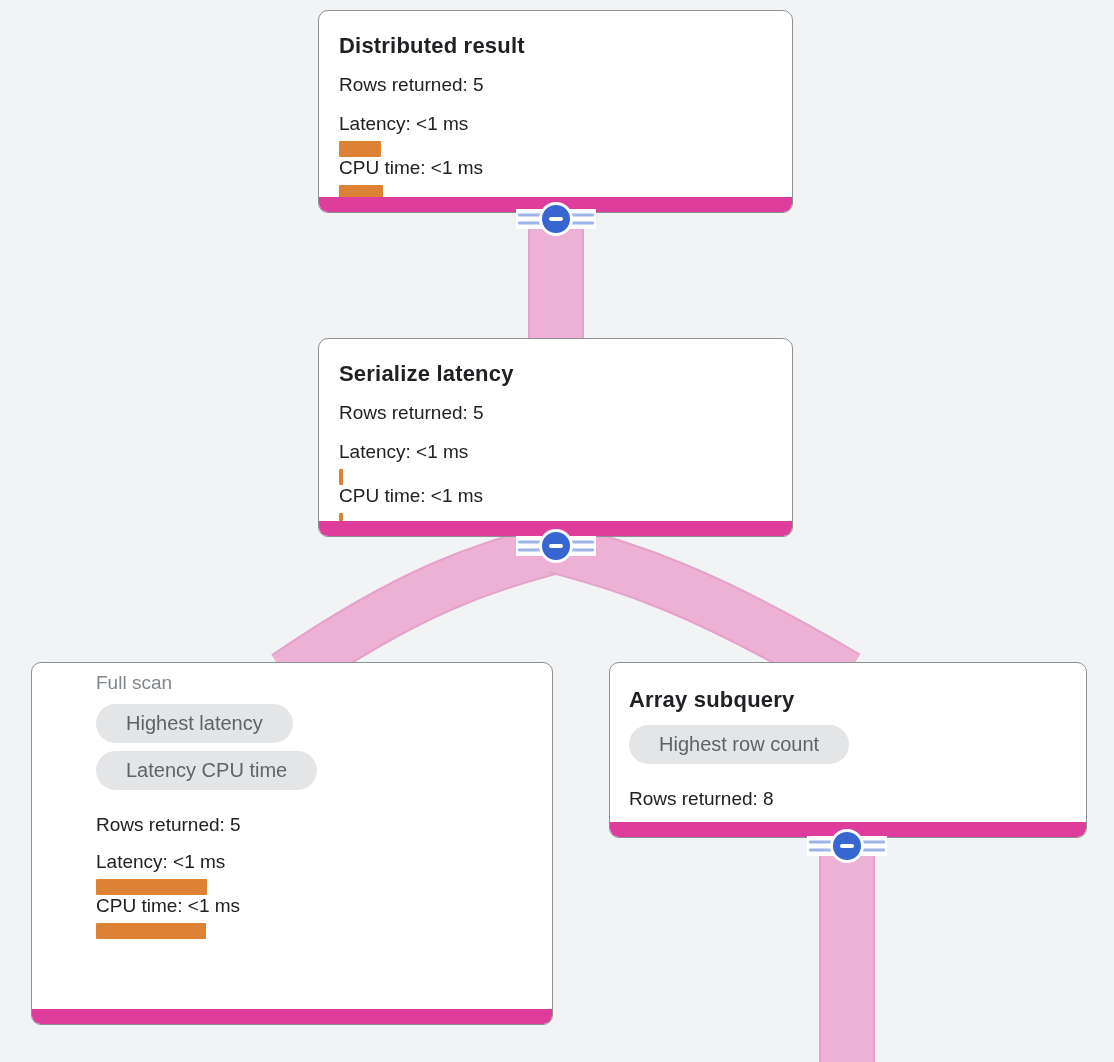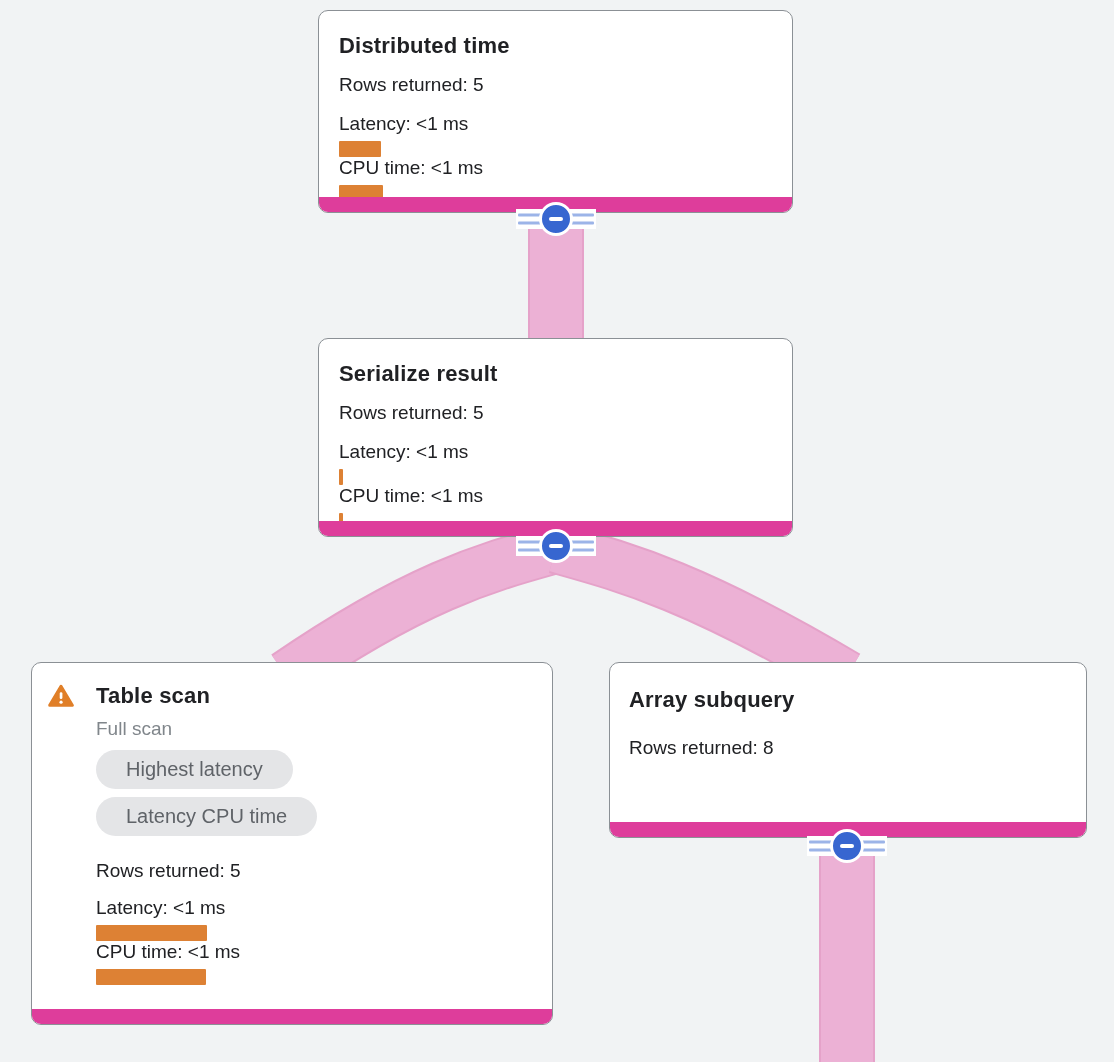--- a/index.html
+++ b/index.html
@@ -75,63 +75,55 @@
     <rect class="edge-band" x="529" y="205" width="54" height="140"></rect>
     <path class="fan-border" d="M556 548 C492 566 420 584 286 676"></path>
     <path class="fan" d="M556 548 C492 566 420 584 286 676"></path>
     <path class="fan-border" d="M556 548 C620 566 692 584 847 676"></path>
     <path class="fan" d="M556 548 C620 566 692 584 847 676"></path>
     <rect class="edge-band" x="820" y="832" width="54" height="236"></rect>
   </svg>
 
   <div class="card" style="left:318px;top:10px;width:475px;height:203px">
     <div class="card-pad">
-      <div class="node-title">Distributed time</div>
+      <div class="node-title">Distributed result</div>
       <div class="node-rows">Rows returned: 5</div>
       <div class="metrics">
         <div class="metric">
           <div class="metric-label">Latency: &lt;1 ms</div>
           <div class="bar" style="width:42px"></div>
         </div>
         <div class="metric">
           <div class="metric-label">CPU time: &lt;1 ms</div>
           <div class="bar" style="width:44px"></div>
         </div>
       </div>
     </div>
     <div class="accent"></div>
   </div>
 
   <div class="card" style="left:318px;top:338px;width:475px;height:199px">
     <div class="card-pad">
-      <div class="node-title">Serialize result</div>
+      <div class="node-title">Serialize latency</div>
       <div class="node-rows">Rows returned: 5</div>
       <div class="metrics">
         <div class="metric">
           <div class="metric-label">Latency: &lt;1 ms</div>
           <div class="bar" style="width:4px"></div>
         </div>
         <div class="metric">
           <div class="metric-label">CPU time: &lt;1 ms</div>
           <div class="bar" style="width:4px"></div>
         </div>
       </div>
     </div>
     <div class="accent"></div>
   </div>
 
   <div class="card" style="left:31px;top:662px;width:522px;height:363px">
-    <div class="t-header">
-      <svg width="26" height="24" viewBox="0 0 26 24">
-        <path d="M13 2.2 L24.3 21.3 L1.7 21.3 Z" fill="var(--warning)" stroke="var(--warning)" stroke-width="3" stroke-linejoin="round"></path>
-        <rect x="11.7" y="8.2" width="2.7" height="6.8" rx="1.3" fill="#ffffff"></rect>
-        <circle cx="13.05" cy="18.2" r="1.6" fill="#ffffff"></circle>
-      </svg>
-      <div class="node-title">Table scan</div>
-    </div>
     <div class="t-body">
       <div class="sub muted">Full scan</div>
       <div>
         <span class="chip">Highest latency</span>
       </div>
       <div style="margin-top:-2px">
         <span class="chip">Latency CPU time</span>
       </div>
       <div class="t-rows">Rows returned: 5</div>
       <div class="metrics t-metrics">
@@ -144,20 +136,23 @@
           <div class="bar" style="width:110px"></div>
         </div>
       </div>
     </div>
     <div class="accent"></div>
   </div>
 
   <div class="card" style="left:609px;top:662px;width:478px;height:176px">
     <div class="a-pad">
       <div class="node-title">Array subquery</div>
+      <div>
+        <span class="chip" style="margin-top:12px">Highest row count</span>
+      </div>
       <div class="t-rows">Rows returned: 8</div>
     </div>
     <div class="accent"></div>
   </div>
 
   <div class="collapse-btn" style="left:516px;top:203px">
     <div class="btn-band">
       <div class="lines left">
           <span></span>
           <span></span>

